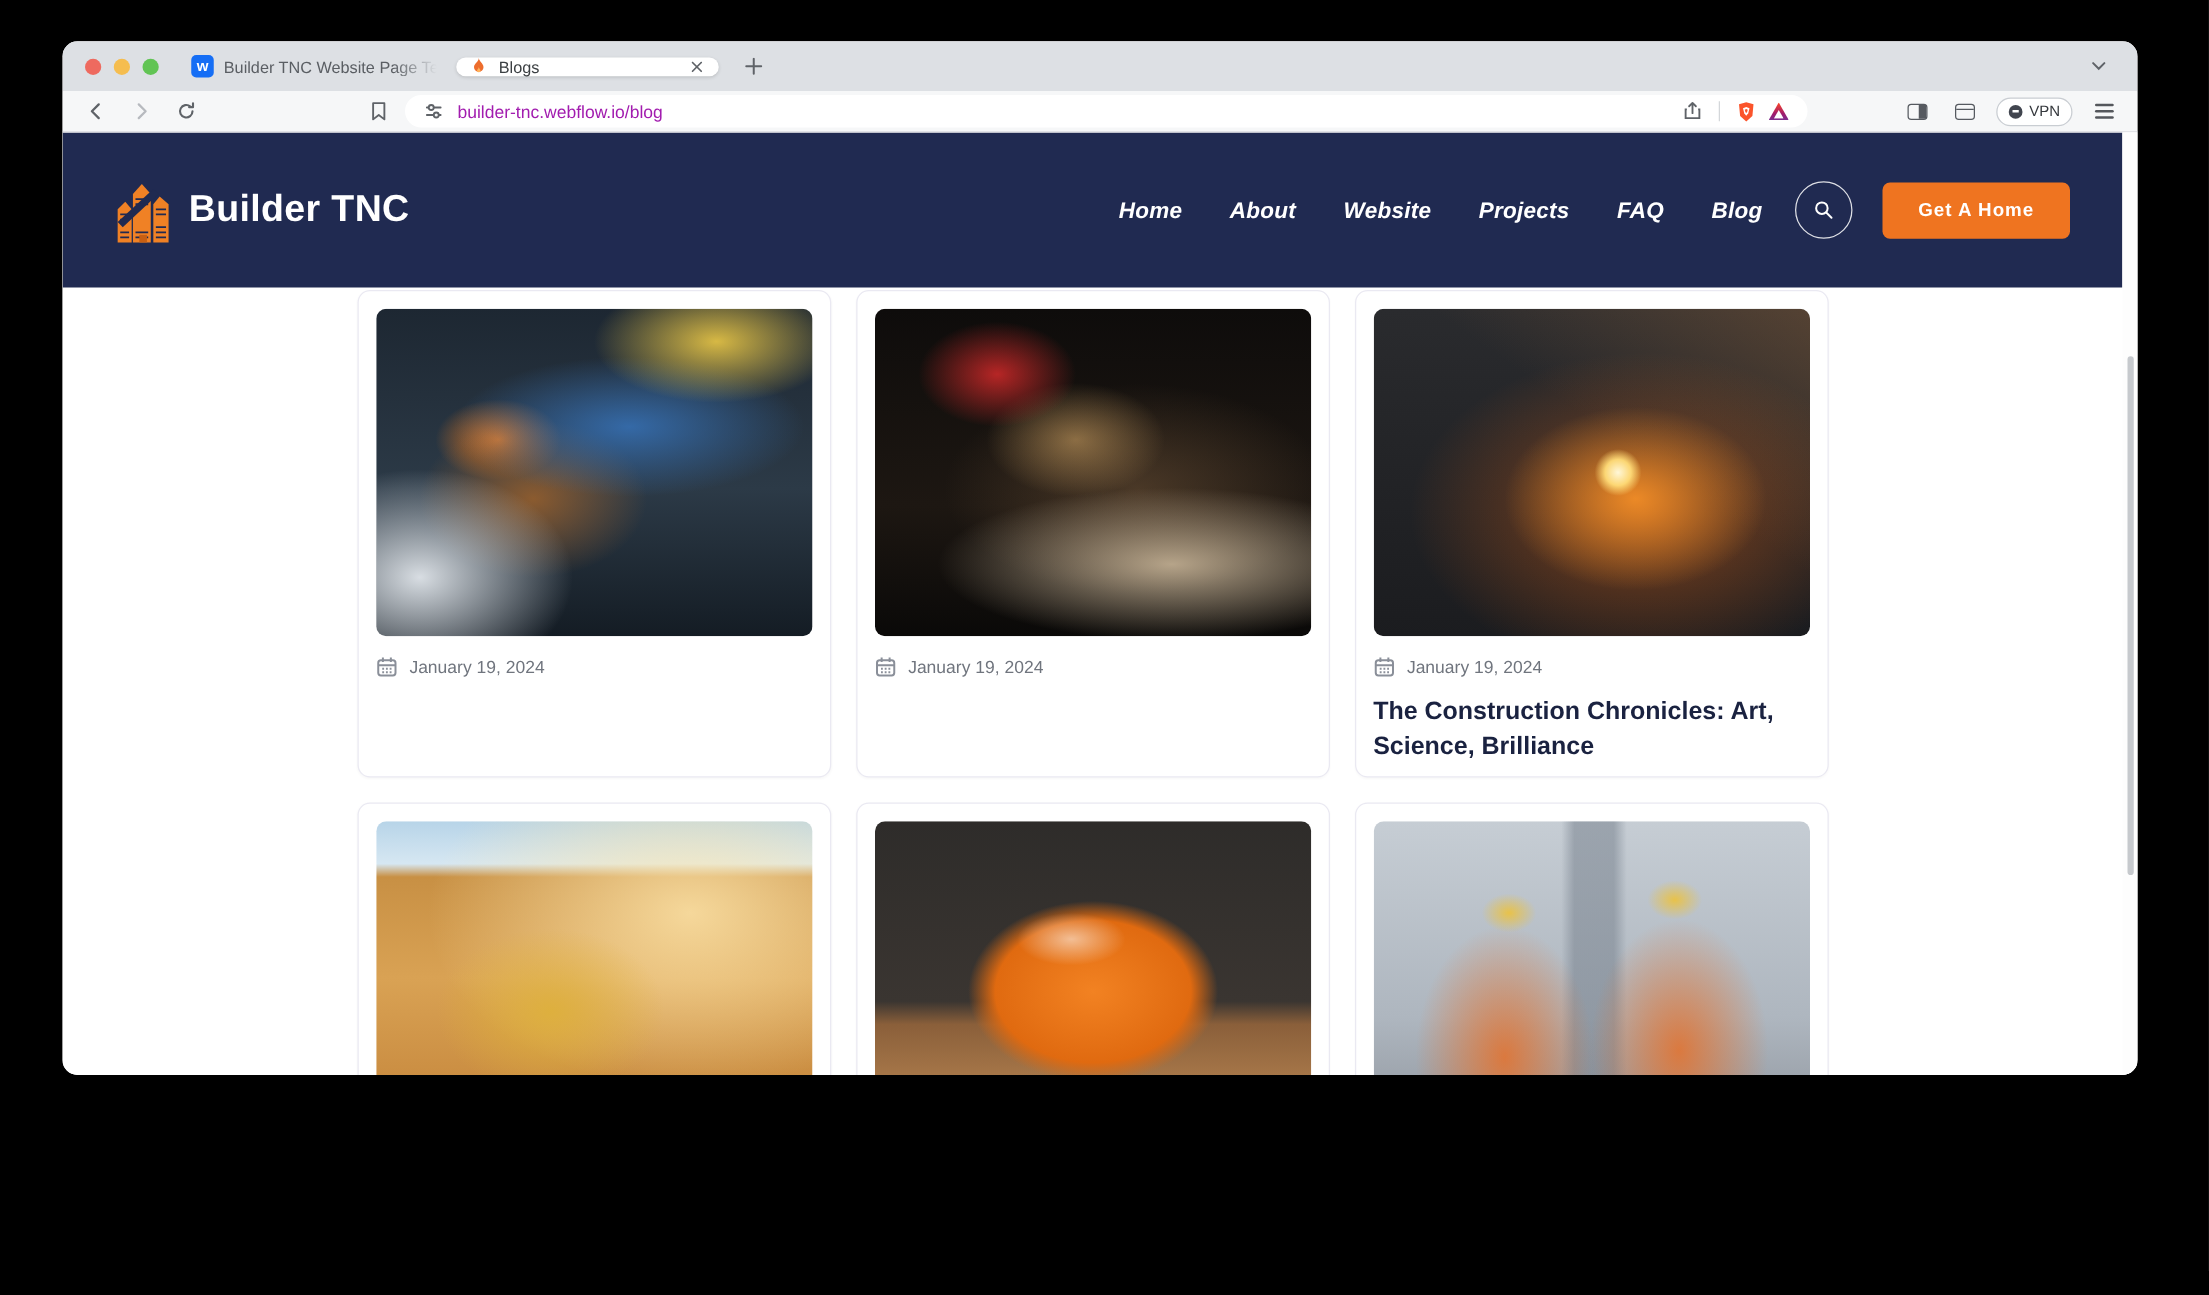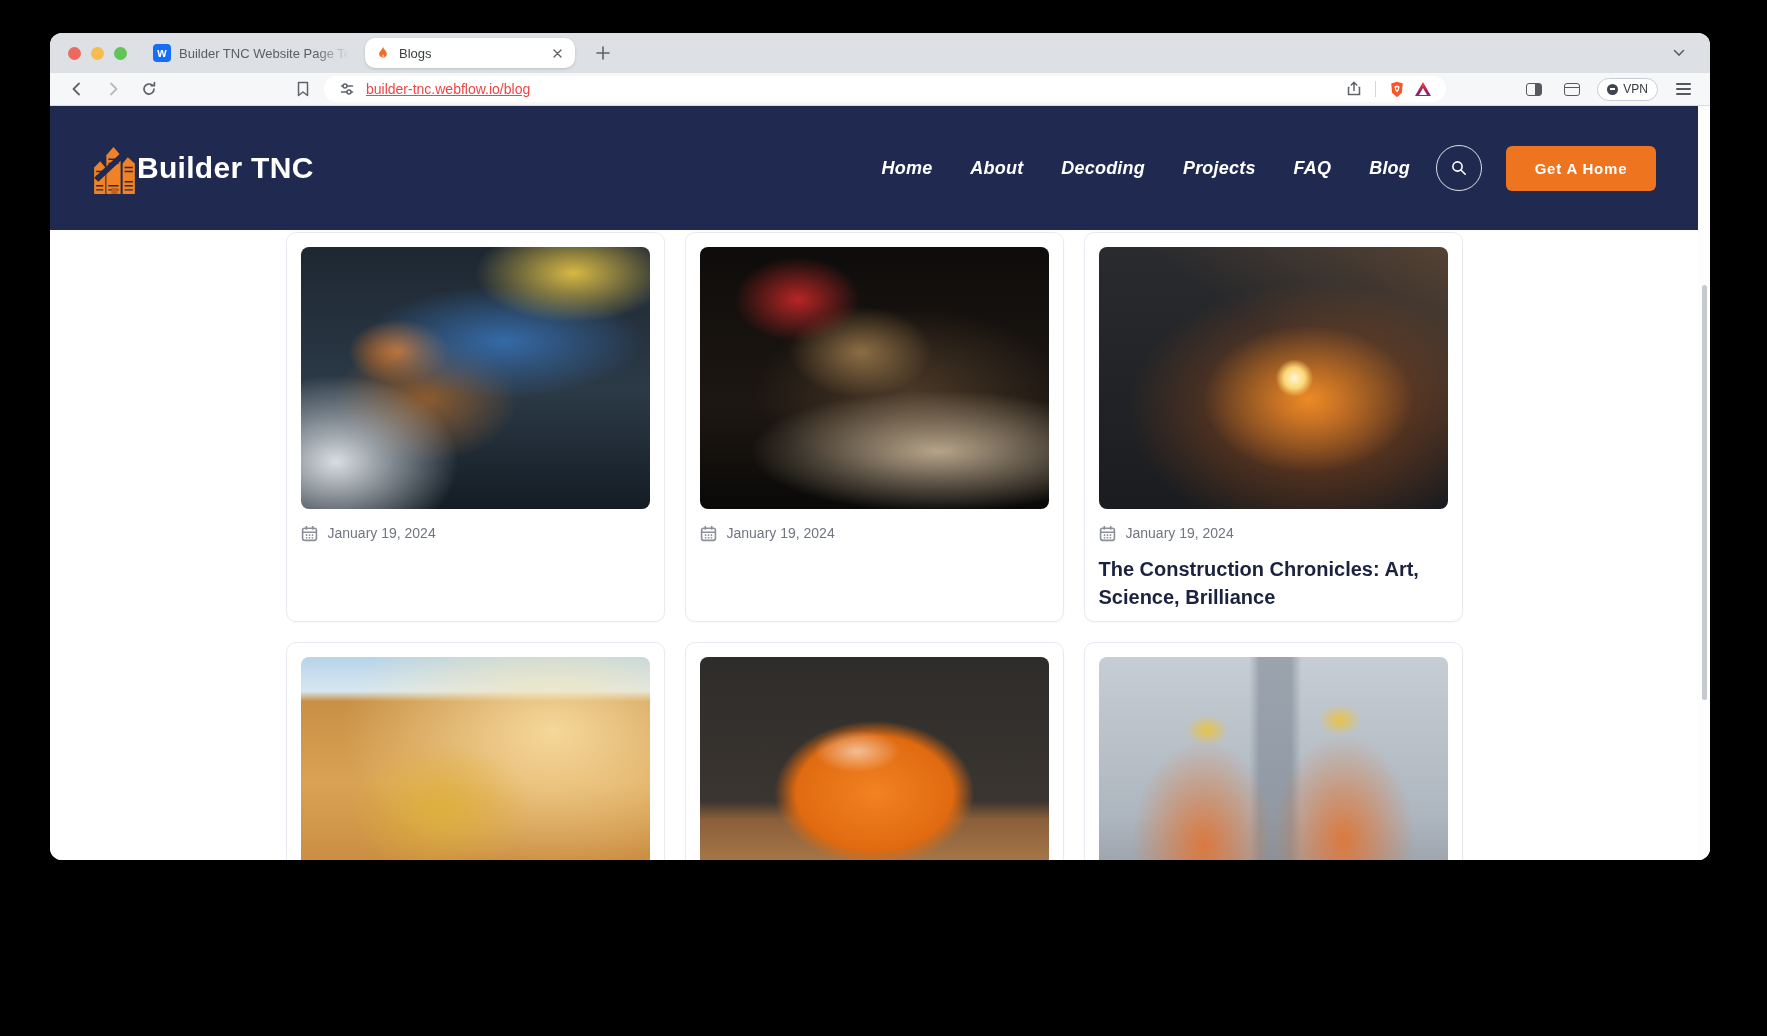--- a/index.html
+++ b/index.html
@@ -14,37 +14,37 @@
   .traffic { display:flex; gap:10px; margin-right:26px; }
   .dot { width:13px; height:13px; border-radius:50%; }
   .dot.red{ background:#ee6a5f; } .dot.yellow{ background:#f5bd4f; } .dot.green{ background:#61c454; }
 
   .tab-inactive { display:flex; align-items:center; gap:8px; width:200px; color:#5a5e63; font-size:13px; }
   .tab-inactive .label { white-space:nowrap; overflow:hidden; flex:1;
         -webkit-mask-image:linear-gradient(90deg,#000 78%,transparent 98%);
         mask-image:linear-gradient(90deg,#000 78%,transparent 98%); }
   .favicon-webflow { width:18px; height:18px; border-radius:4px; background:#156ef5; color:#fff;
         font-weight:bold; font-size:12px; display:flex; align-items:center; justify-content:center; flex:none; }
-  .tab-active { margin-left:12px; background:#fff; border-radius:10px; height:30px; width:210px;
+  .tab-active { margin-left:12px; background:#fff; border-radius:10px; height:15px; width:210px;
         display:flex; align-items:center; gap:8px; padding:0 10px; font-size:13px; color:#3c4043;
         box-shadow:0 1px 3px rgba(0,0,0,.15); }
   .tab-active .label { flex:1; white-space:nowrap; }
   .tab-close { width:16px; height:16px; border-radius:50%; display:flex; align-items:center; justify-content:center; }
   .newtab { margin-left:14px; width:28px; height:28px; display:flex; align-items:center; justify-content:center; }
   .strip-spacer { flex:1; }
 
   
   .toolbar { height:33px; background:#f6f7f8; border-bottom:1px solid #dadce0;
              display:flex; align-items:center; padding:0 14px; }
   .navbtns { display:flex; align-items:center; gap:10px; }
   .iconbtn { width:26px; height:26px; display:flex; align-items:center; justify-content:center; flex:none; }
   .bookmark-btn { margin-left:128px; }
   .addressbar { margin-left:8px; height:26px; width:1122px; background:#fff; border-radius:13px;
                 display:flex; align-items:center; padding:0 10px; }
-  .url-text { margin-left:6px; font-size:14px; color:#ef4444; flex:1; white-space:nowrap;text-decoration:underline; }
+  .url-text { margin-left:6px; font-size:14px; color:#a21caf; flex:1; white-space:nowrap; }
   .pill-div { width:1px; height:16px; background:#d4d7da; margin:0 8px; }
   .bat-tri { width:16px; height:14px; position:relative;
              clip-path:polygon(50% 0,100% 100%,0 100%);
              background:linear-gradient(180deg,#ff4724 0%,#a01b6d 65%,#7b2c8f 100%); }
   .bat-tri span { position:absolute; left:4px; top:6px; width:8px; height:7px; background:#fff;
              clip-path:polygon(50% 0,100% 100%,0 100%); }
   .right-cluster { margin-left:auto; display:flex; align-items:center; gap:12px; }
   .sb-toggle { width:16px; height:13px; border:1.6px solid #565a60; border-radius:3px; position:relative; }
   .sb-toggle span { position:absolute; right:0; top:0; bottom:0; width:6px; background:#565a60; }
   .wallet { width:16px; height:13px; border:1.6px solid #565a60; border-radius:3px; position:relative; }
@@ -56,21 +56,21 @@
   .hamburger { display:flex; flex-direction:column; gap:3px; }
   .hamburger i { width:15px; height:2px; background:#54575c; border-radius:1px; }
 
   
   .content { position:relative; height:754px; background:#fff; }
   .scroll-gutter { position:absolute; right:0; top:0; bottom:0; width:12px; background:#fdfdfd; }
   .scroll-thumb { position:absolute; right:3px; top:179px; width:5px; height:415px; border-radius:3px; background:#c6c9cd; }
   .site { margin-right:12px; height:100%; overflow:hidden; }
 
   .site-header { height:124px; background:#202a51; display:flex; align-items:center; padding:0 42px; }
-  .logo-group { display:flex; align-items:center; }
+  .logo-group { display:flex; align-items:center; gap:14px; }
   .brand { color:#fff; font-size:30px; font-weight:800; letter-spacing:.3px; }
   .mainnav { margin-left:auto; display:flex; align-items:center; gap:38px; }
   .mainnav a { color:#fff; font-size:18px; font-weight:600; text-decoration:none; letter-spacing:.2px;font-style:italic; }
   .search-btn { margin-left:26px; width:46px; height:46px; border-radius:50%;
                 border:1px solid rgba(255,255,255,.85); display:flex; align-items:center; justify-content:center; }
   .cta { margin-left:24px; width:150px; height:45px; border:none; border-radius:6px; background:#ef7420;
          color:#fff; font-family:"Liberation Sans",sans-serif; font-size:15px; font-weight:700; letter-spacing:.8px; }
 
   .grid { width:1177px; margin:2px auto 0; display:grid; grid-template-columns:repeat(3,1fr);
           column-gap:29px; row-gap:56px;gap:20px; }
@@ -248,21 +248,21 @@
             <polygon points="30,22 35,16 42,22 42,52 30,52" fill="#f08125"></polygon>
             <polygon points="2,36 30,10 34,14 6,40" fill="#202a51"></polygon>
             <path d="M4 30h7M4 34h7M4 44h7M4 48h7M16 18h10M16 22h10M16 44h10M16 48h10M32 26h8M32 30h8M32 40h8M32 44h8M32 48h8" stroke="#202a51" stroke-width="1.4"></path>
             <rect x="19" y="46" width="6" height="6" fill="#c85f12"></rect>
           </svg>
           <span class="brand">Builder TNC</span>
         </div>
         <nav class="mainnav">
           <a href="#">Home</a>
           <a href="#">About</a>
-          <a href="#">Decoding</a>
+          <a href="#">Website</a>
           <a href="#">Projects</a>
           <a href="#">FAQ</a>
           <a href="#">Blog</a>
         </nav>
         <span class="search-btn">
           <svg width="18" height="18" viewBox="0 0 18 18">
             <circle cx="7.5" cy="7.5" r="4.6" stroke="#fff" stroke-width="1.6" fill="none"></circle>
             <path d="M11.2 11.2l4 4" stroke="#fff" stroke-width="1.6" stroke-linecap="round"></path>
           </svg>
         </span>

